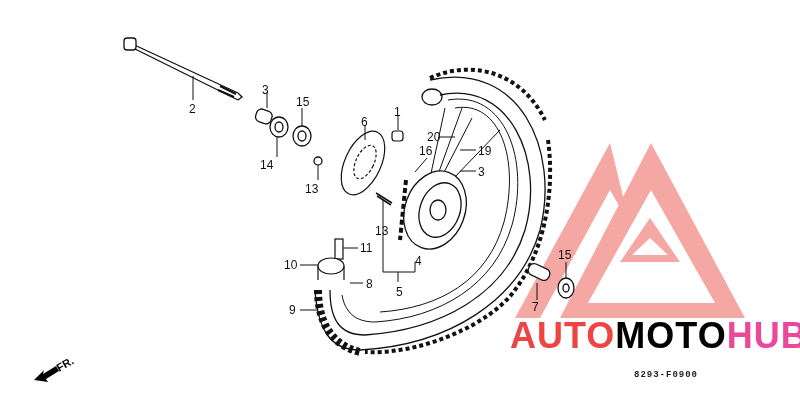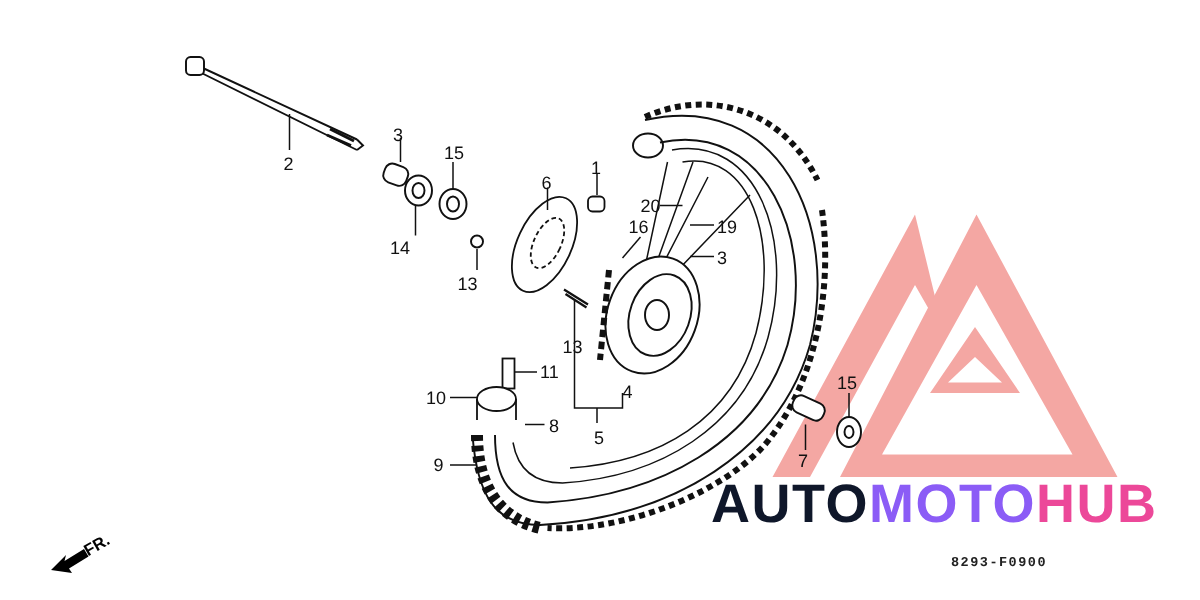--- a/index.html
+++ b/index.html
@@ -1,21 +1,21 @@
 <!DOCTYPE html>
 <html><head>
 <meta charset="utf-8">
 <style>
   html,body{margin:0;padding:0;background:#fff;}
   body{width:800px;height:400px;position:relative;overflow:hidden;font-family:"Liberation Sans",sans-serif;}
   #diagram{position:absolute;left:0;top:0;width:800px;height:400px;}
   .lbl{position:absolute;font-family:"Liberation Sans",sans-serif;font-size:12px;color:#111;line-height:12px;}
   .logo-text{position:absolute;left:474px;top:318px;font-family:"Liberation Sans",sans-serif;font-weight:bold;font-size:36px;letter-spacing:1px;line-height:36px;}
-  .logo-auto{color:#0f172a;}
-  .logo-moto{color:#8b5cf6;}
+  .logo-auto{color:#ef4444;margin-left:36px;}
+  .logo-moto{color:#000000;}
   .logo-hub{color:#ec4899;}
   .code{position:absolute;left:634px;top:370px;font-family:"Liberation Mono",monospace;font-size:9px;font-weight:bold;color:#222;letter-spacing:1px;}
   .fr{position:absolute;left:56px;top:358px;font-family:"Liberation Sans",sans-serif;font-weight:bold;font-size:11px;transform:rotate(-30deg);color:#000;}
 </style>
 </head>
 <body>
 
 <svg id="diagram" viewBox="0 0 800 400" xmlns="http://www.w3.org/2000/svg">
 
   <g fill="#f4a39f" opacity="0.95">

